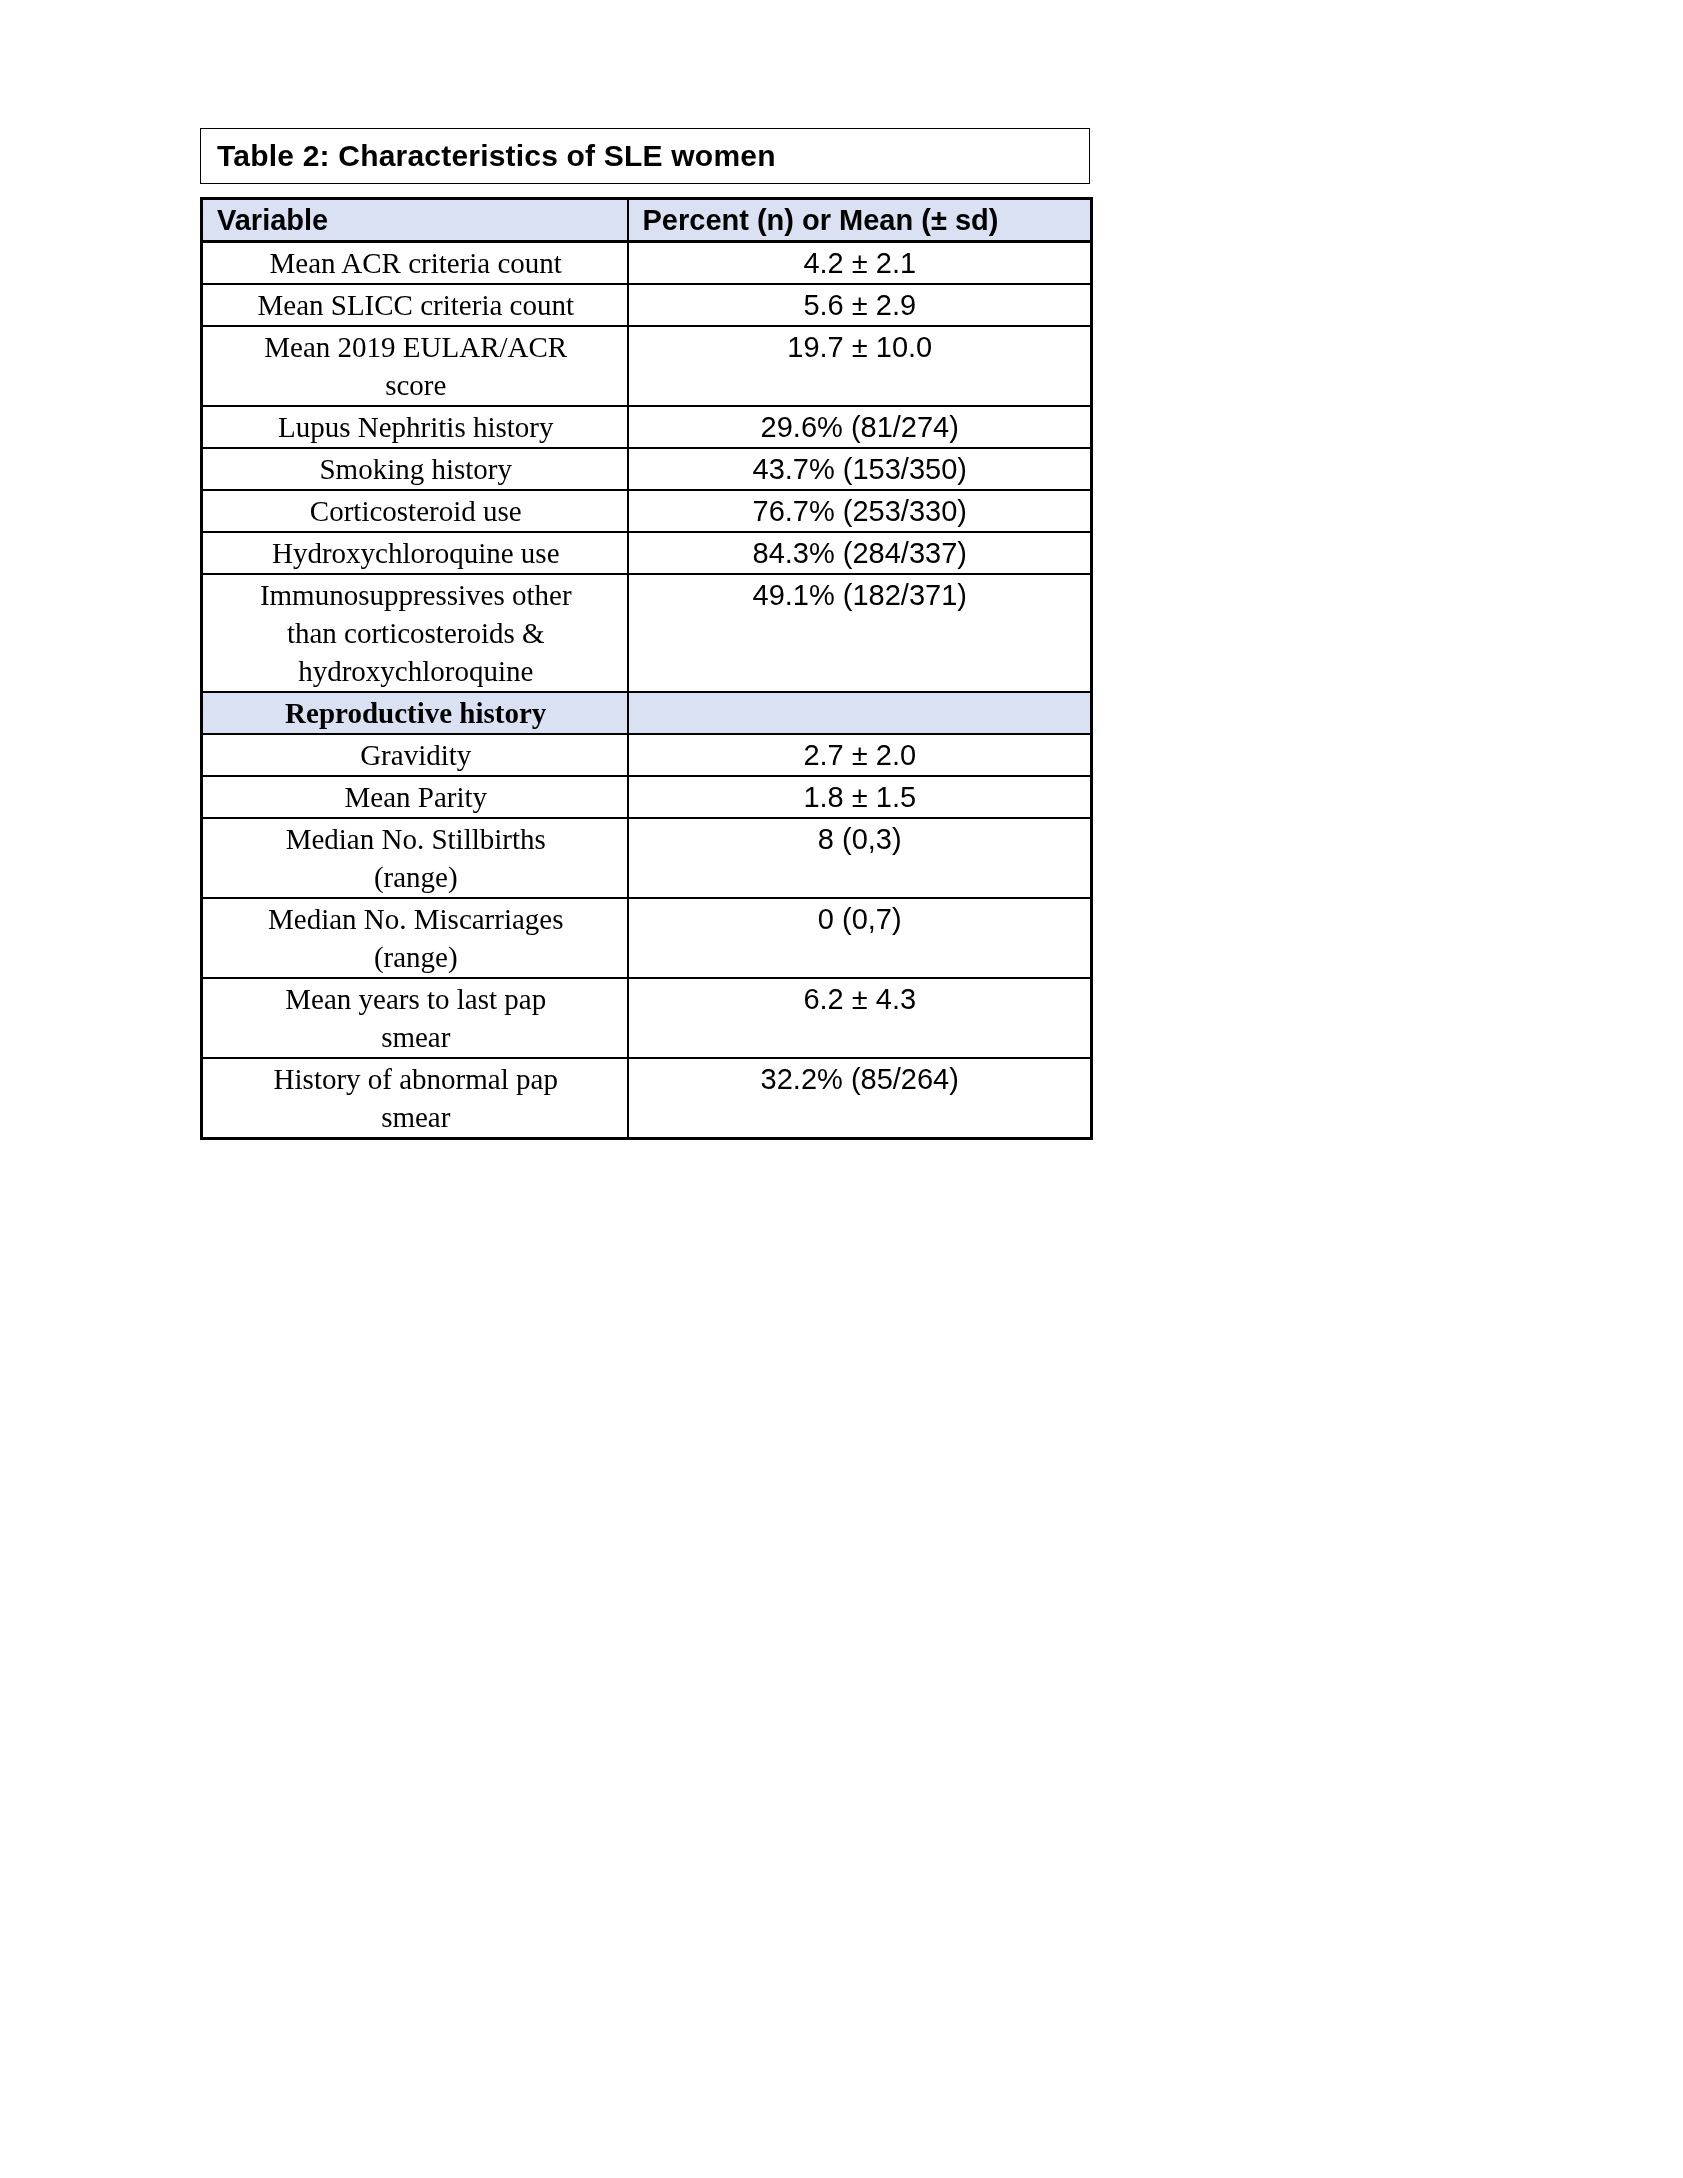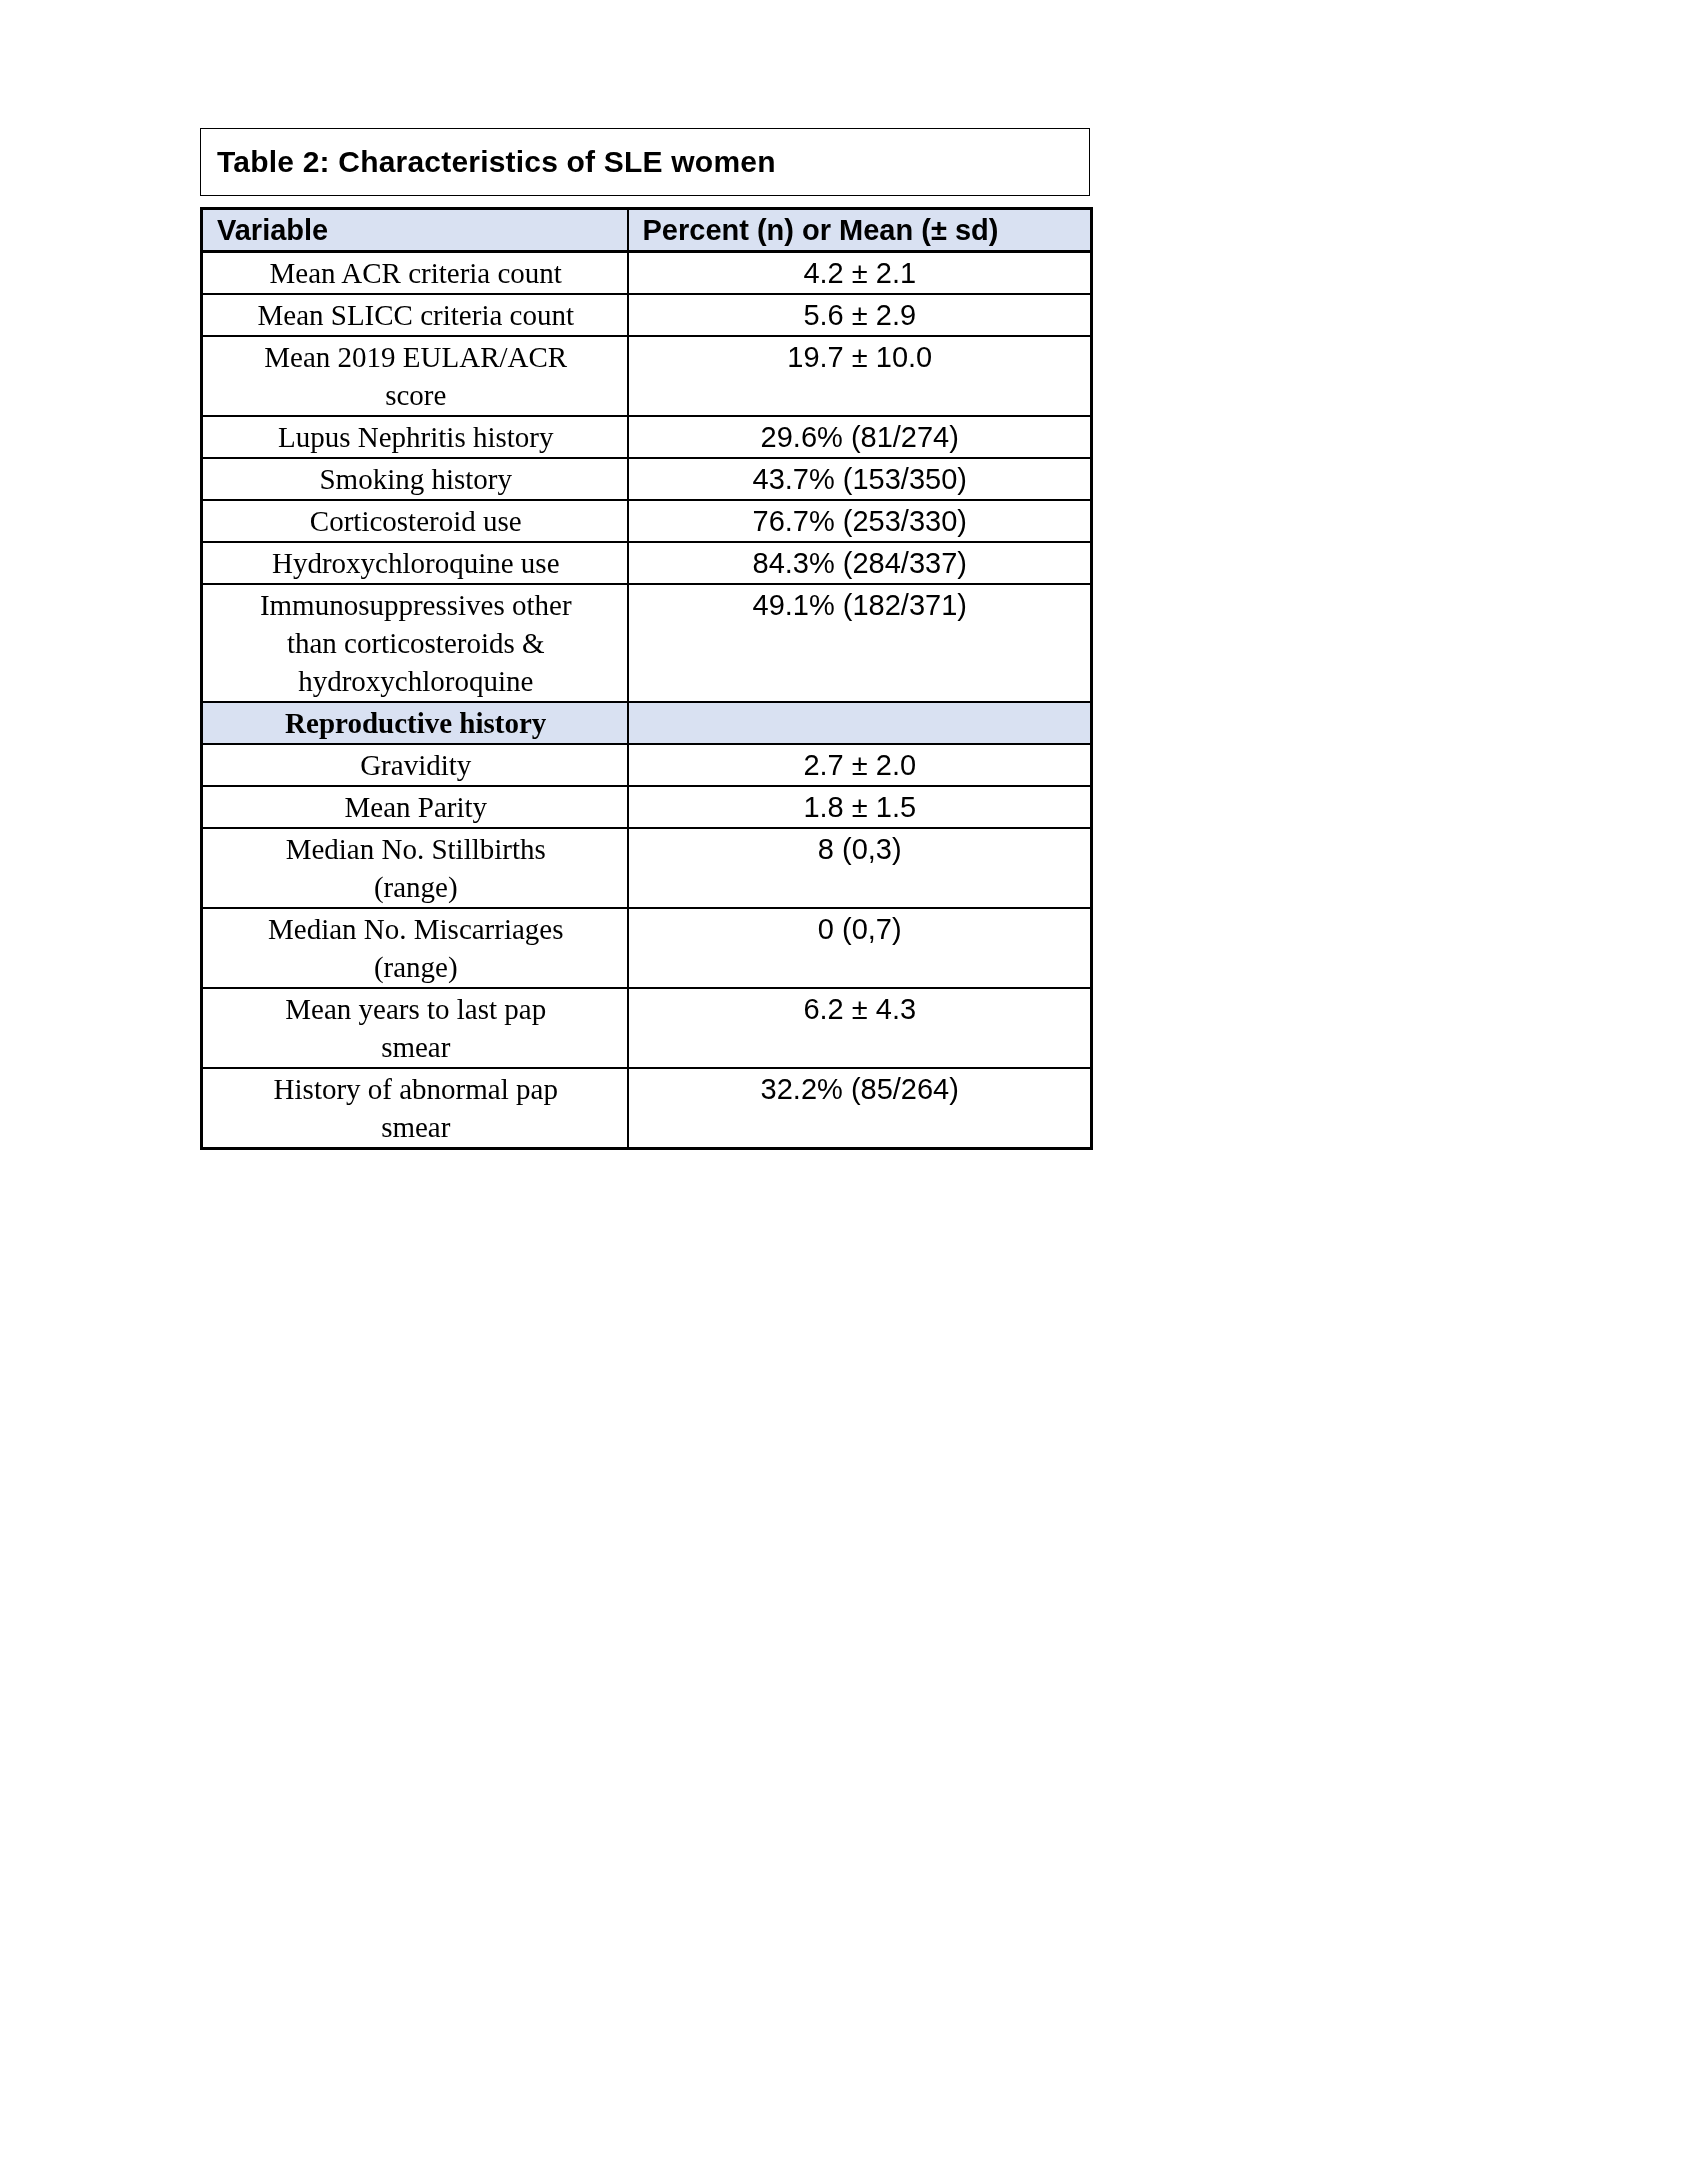--- a/index.html
+++ b/index.html
@@ -13,40 +13,39 @@
     height: 2178px;
     background: #ffffff;
     font-family: "Liberation Sans", sans-serif;
     color: #000000;
   }
   .title-box {
     position: absolute;
     left: 200px;
     top: 128px;
     width: 890px;
-    height: 68px;
+    height: 56px;
     box-sizing: border-box;
     border: 1px solid #000000;
     background: #ffffff;
     display: flex;
     align-items: center;
     padding-left: 16px;
     font-size: 30px;
     font-weight: 700;
     letter-spacing: 0.2px;
   }
   table.char-table {
     position: absolute;
     left: 200px;
     top: 197px;
     width: 890px;
     border-collapse: collapse;
     table-layout: fixed;
     border: 3px solid #000000;
-    margin-top: 10px;
   }
   .char-table th,
   .char-table td {
     border: 2px solid #000000;
     vertical-align: top;
     font-size: 29px;
     line-height: 38px;
     padding: 1px 12px 1px 14px;
     overflow: hidden;
   }

